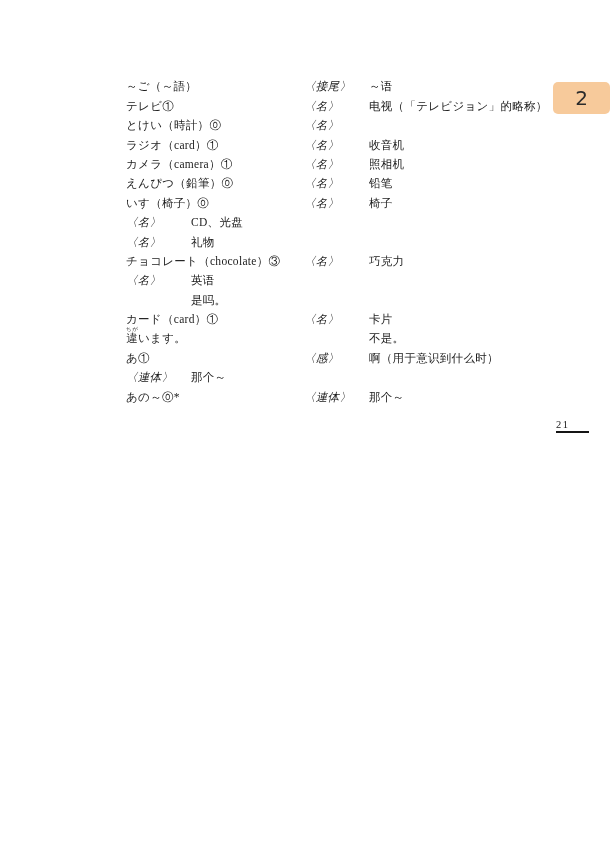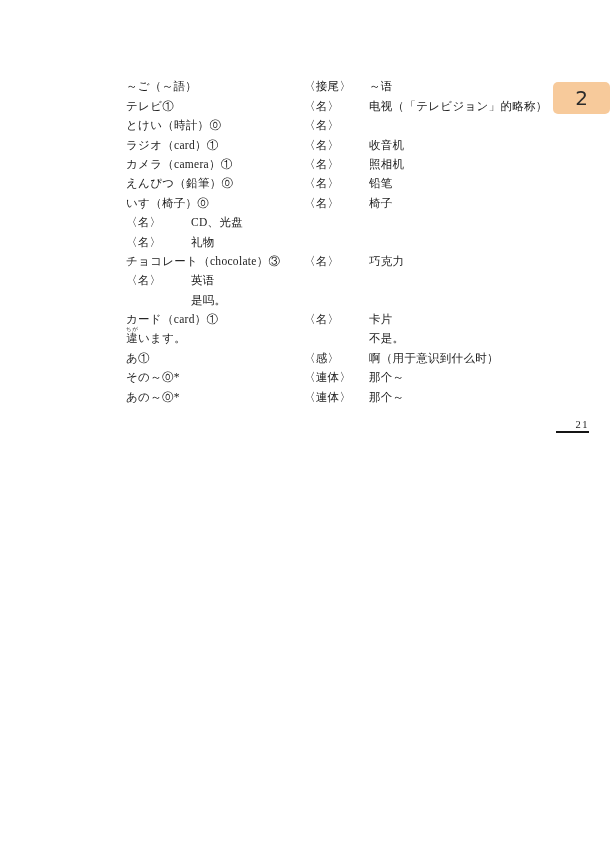--- a/index.html
+++ b/index.html
@@ -19,42 +19,42 @@
     display:flex;
     align-items:flex-end;
     height:19.4px;
     font-size:11.5px;
     letter-spacing:0.3px;
     color:#1c1c1c;
     white-space:nowrap;
     margin-left:40px;
   }
   .cell-term { width:178px; flex:0 0 178px; position:relative; }
-  .cell-pos  { width:65px;  flex:0 0 65px; }
+  .cell-pos  { width:65px;  flex:0 0 65px;font-style:italic; }
   .cell-meaning { flex:1 1 auto; }
   .cell-term ruby rt {
     font-size:5.5px;
     letter-spacing:0.5px;
     color:#1c1c1c;
   }
   .unit-tab {
     position:absolute;
     left:553px; top:82px;
     width:57px; height:32px;
     border-radius:5px;
     display:flex; align-items:center; justify-content:center;
     font-family:"DejaVu Sans","Liberation Sans",sans-serif;
     font-size:20px; font-weight:500;
     color:#2b2b2b;
   }
   .page-number {
     position:absolute;
     left:556px; top:419px;
     width:33px;
-    text-align:right;
+    text-align:left;
     font-size:10.5px;
     letter-spacing:1.5px;
     color:#1c1c1c;
     border-bottom:2px solid #151515;
     padding-bottom:1px;
   }
 </style>
 </head>
 <body>
 
@@ -140,21 +140,20 @@
       <span class="cell-meaning">不是。</span>
     </div>
 
     <div class="vocab-row">
       <span class="cell-term">あ①</span>
       <span class="cell-pos">〈感〉</span>
       <span class="cell-meaning">啊（用于意识到什么时）</span>
     </div>
 
     <div class="vocab-row">
-      <span class="cell-term">その～⓪*</span>
       <span class="cell-pos">〈連体〉</span>
       <span class="cell-meaning">那个～</span>
     </div>
 
     <div class="vocab-row">
       <span class="cell-term">あの～⓪*</span>
       <span class="cell-pos">〈連体〉</span>
       <span class="cell-meaning">那个～</span>
     </div>
   </div>

